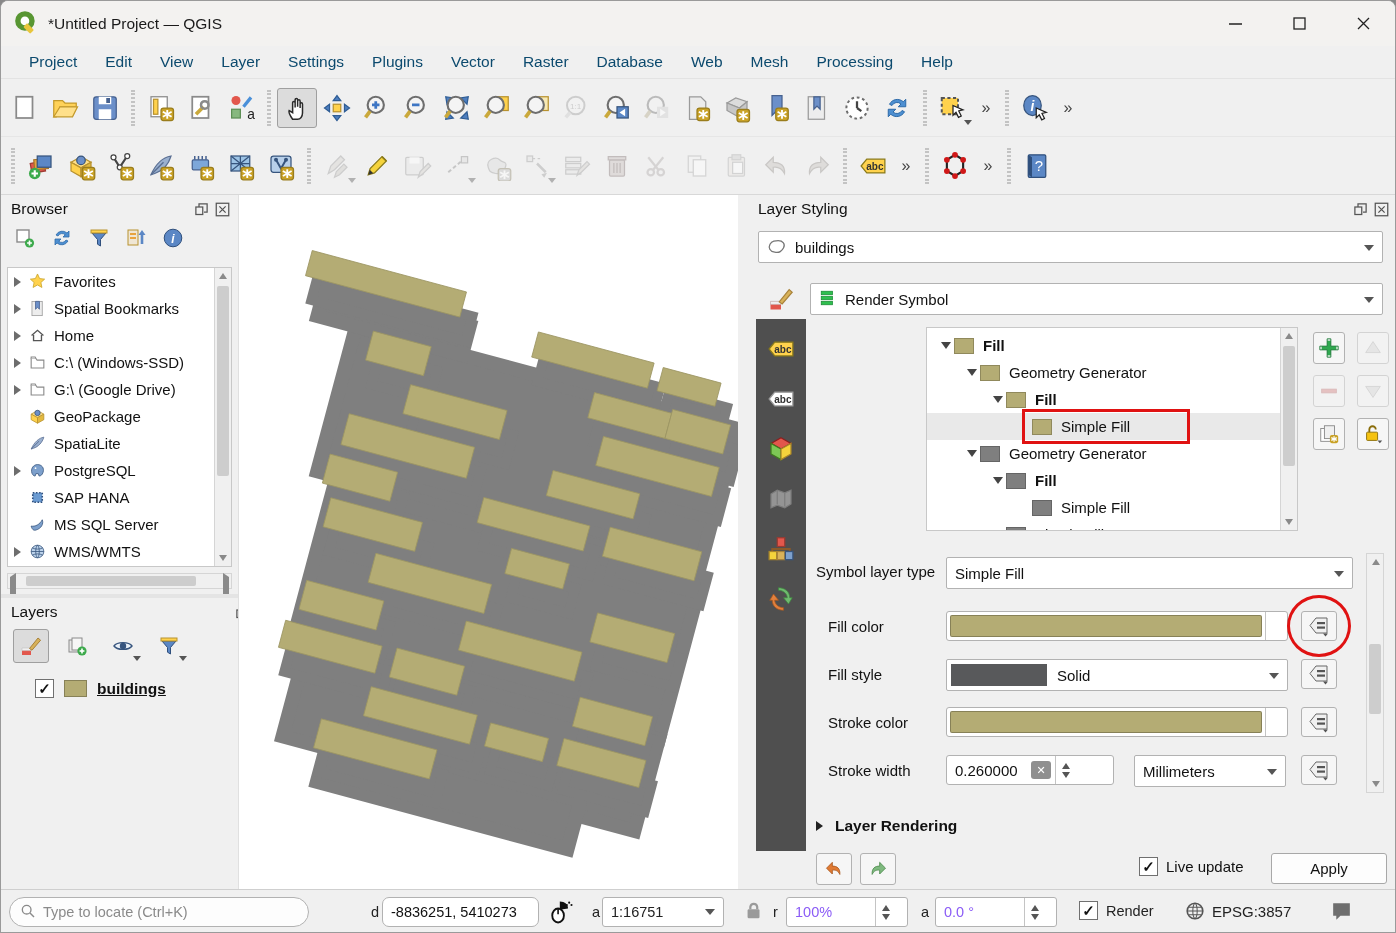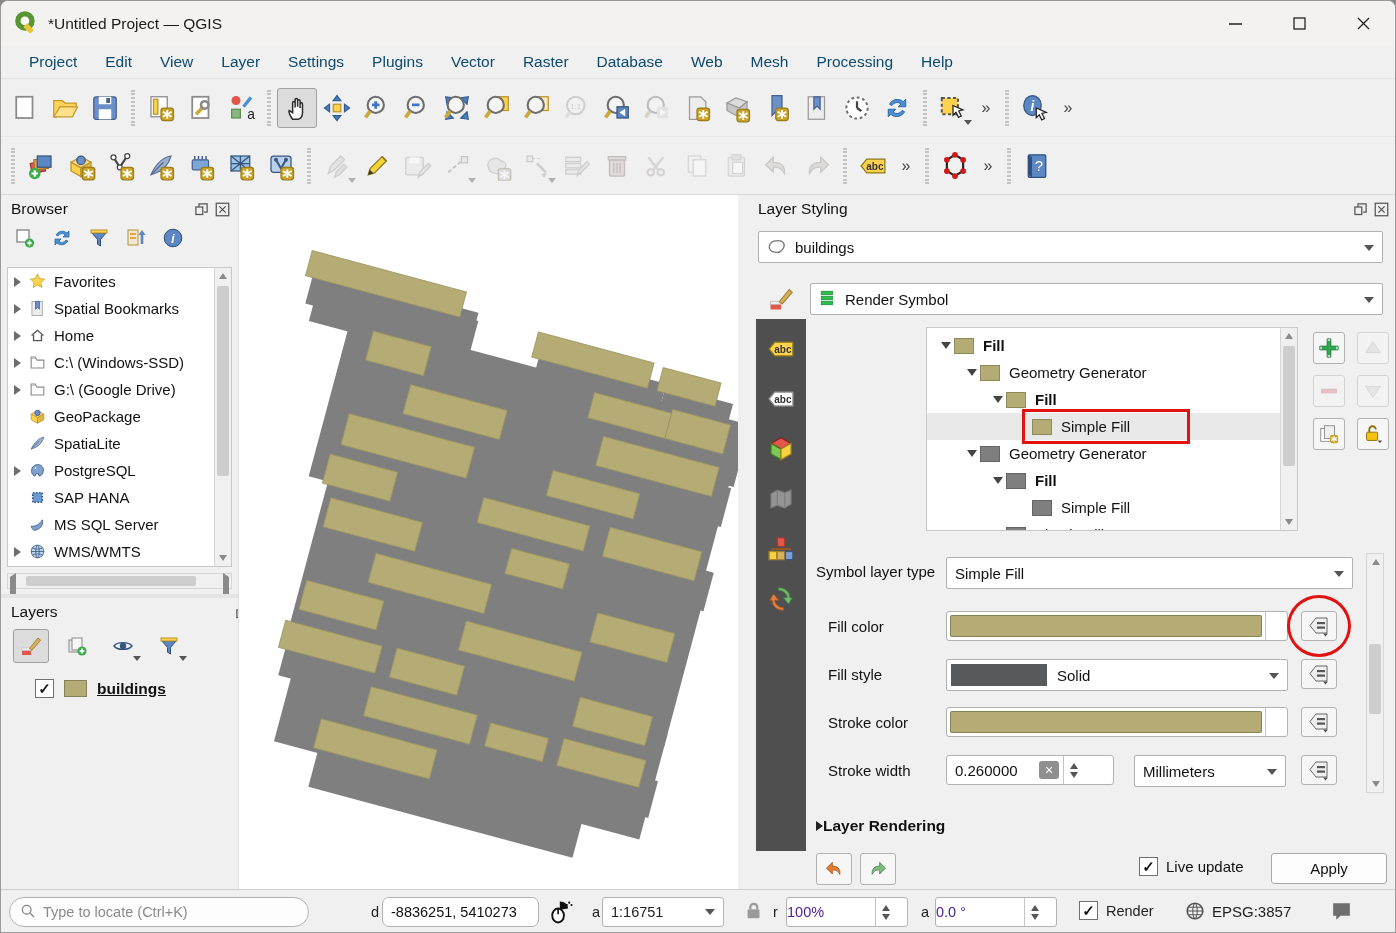--- a/index.html
+++ b/index.html
@@ -78,42 +78,42 @@
   .srow .sw{width:20px;height:16px;margin-right:9px;border:1px solid rgba(0,0,0,.2)}
   .srow .caret{width:17px;display:flex;justify-content:center;flex:0 0 auto}
   .sbtn{position:absolute;width:32px;height:32px;background:#f6f6f6;border:1px solid #b2b2b2;border-radius:3px;display:flex;align-items:center;justify-content:center}
   .sbtn.disabled{opacity:.45}
   .frow-label{position:absolute;font-size:15px;color:#111}
   .colorbar{position:absolute;height:30px;border:1px solid #b2b2b2;border-radius:3px;background:#fff;display:flex}
   .cbar{flex:1;margin:3px;border-radius:2px;border:1px solid rgba(0,0,0,.25)}
   .cdd{width:22px;border-left:1px solid #c4c4c4;display:flex;align-items:center;justify-content:center}
   .ovr{position:absolute;width:36px;height:30px;background:#f6f6f6;border:1px solid #b2b2b2;border-radius:3px;display:flex;align-items:center;justify-content:center}
   .spinbox{position:absolute;height:30px;background:#fff;border:1px solid #b2b2b2;border-radius:3px;display:flex;align-items:center}
-  .spinbox input{border:none;outline:none;font-size:15px;width:92px;padding-left:8px;font-family:"Liberation Sans",sans-serif;color:#111;background:transparent}
+  .spinbox input{border:none;outline:none;font-size:15px;width:84px;padding-left:8px;font-family:"Liberation Sans",sans-serif;color:#111;background:transparent}
   .clrbtn{width:20px;height:18px;background:#8f8f8f;border-radius:3px;color:#fff;font-size:11px;display:flex;align-items:center;justify-content:center;margin-right:4px}
   .spinner{width:20px;height:28px;border-left:1px solid #c4c4c4;display:flex;flex-direction:column;align-items:center;justify-content:center;gap:3px}
   .sp-u{width:0;height:0;border-left:4px solid transparent;border-right:4px solid transparent;border-bottom:6px solid #555}
   .sp-d{width:0;height:0;border-left:4px solid transparent;border-right:4px solid transparent;border-top:6px solid #555}
   .anno-rect{position:absolute;left:95px;top:81px;width:168px;height:35px;border:3px solid #e01212;pointer-events:none}
   .anno-circle{position:absolute;left:541px;top:400px;width:64px;height:62px;border:3px solid #e01212;border-radius:50%;pointer-events:none}
-  #lr-head{position:absolute;left:70px;top:622px;display:flex;align-items:center;gap:0;font-size:15.5px;font-weight:bold;color:#111}
+  #lr-head{position:absolute;left:70px;top:622px;display:flex;align-items:center;gap:12px;font-size:15.5px;font-weight:bold;color:#111}
   .smallbtn{position:absolute;width:36px;height:32px;background:#f6f6f6;border:1px solid #b2b2b2;border-radius:3px;display:flex;align-items:center;justify-content:center}
   #apply-btn{position:absolute;left:525px;top:658px;width:116px;height:31px;background:#fdfdfd;border:1px solid #a8a8a8;border-radius:3px;font-size:15px;display:flex;align-items:center;justify-content:center;color:#111}
   #live-wrap{position:absolute;left:393px;top:662px;display:flex;align-items:center;gap:8px;font-size:15px;color:#111}
   
   #statusbar{position:absolute;left:0;top:888px;width:100%;height:45px;background:#f0f0f0;border-top:1px solid #cfcfcf;display:flex;align-items:center;font-size:14.5px;color:#222}
   .locator{position:absolute;left:8px;top:7px;width:300px;height:30px;border:1px solid #b2b2b2;border-radius:15px;background:#fdfdfd;display:flex;align-items:center;padding:0 10px;gap:7px}
   .locator input{border:none;outline:none;background:transparent;font-size:14.5px;width:240px;font-family:"Liberation Sans",sans-serif;color:#333}
   .locator input::placeholder{color:#8a8a8a}
   .sb-frag{color:#222}
   .sb-input{height:30px;border:1px solid #b2b2b2;border-radius:7px;background:#fff;font-size:14.5px;padding:0 8px;font-family:"Liberation Sans",sans-serif;color:#111}
   .sb-combo{height:30px;border:1px solid #b2b2b2;border-radius:3px;background:#fff;display:flex;align-items:center;padding:0 8px;gap:20px}
   .sb-combo .dd{width:0;height:0;border-left:5px solid transparent;border-right:5px solid transparent;border-top:6px solid #555}
   .sb-spin{height:30px;border:1px solid #b2b2b2;border-radius:3px;background:#fff;display:flex;align-items:center}
-  .sb-spin input{border:none;outline:none;width:88px;padding-left:0;font-size:14.5px;font-family:"Liberation Sans",sans-serif;color:#4c1d95;background:transparent}
+  .sb-spin input{border:none;outline:none;width:88px;padding-left:8px;font-size:14.5px;font-family:"Liberation Sans",sans-serif;color:#8b5cf6;background:transparent}
   .abs{position:absolute}
 </style>
 </head>
 <body>
 
 <div id="app">
 
   <div id="titlebar">
     <span>
       <svg width="26" height="26" viewBox="0 0 24 24">

